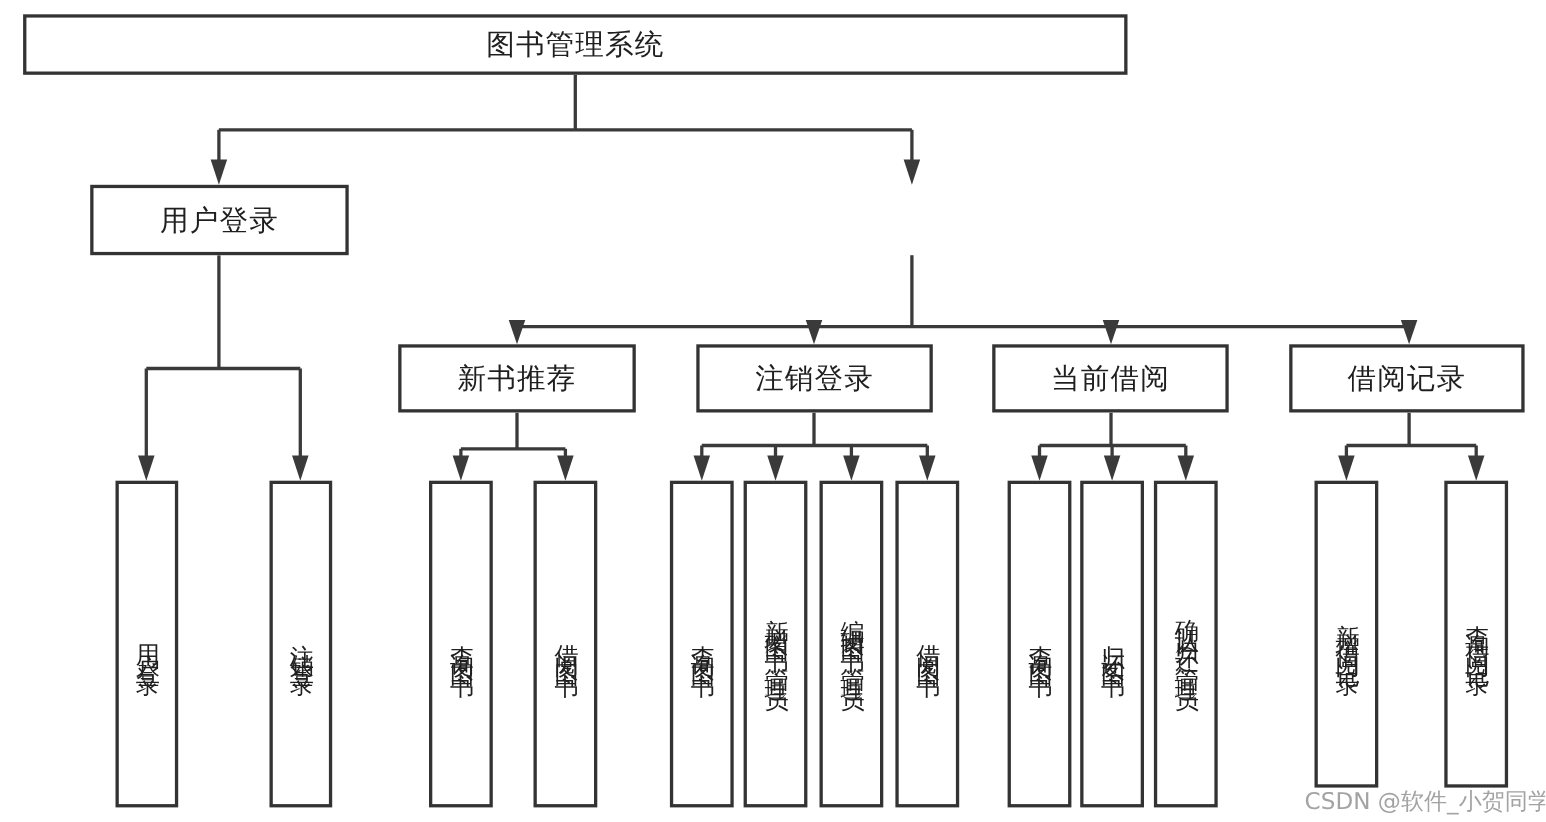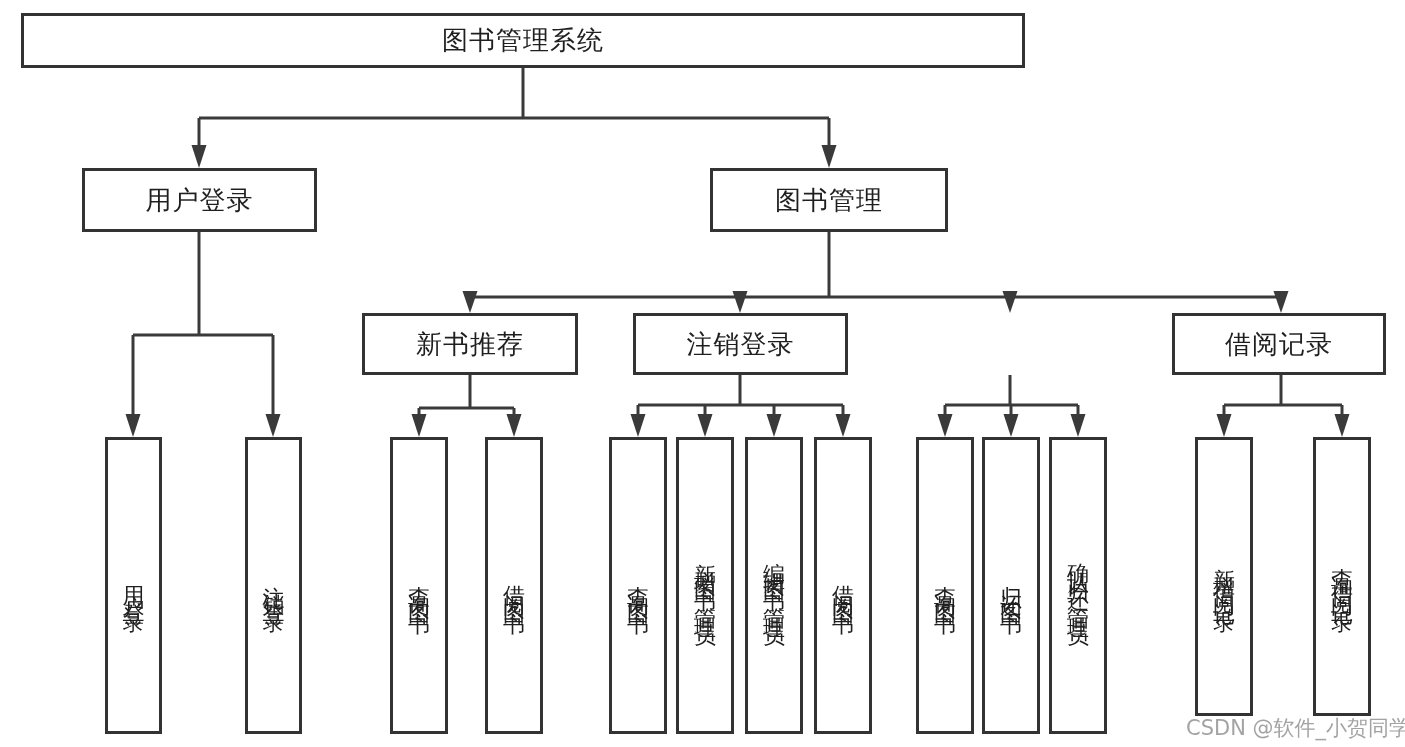--- a/index.html
+++ b/index.html
@@ -114,24 +114,24 @@
       <polygon points="1003.5,414 1018.5,414 1011,437"></polygon>
       <polygon points="1070.5,414 1085.5,414 1078,437"></polygon>
       <polygon points="1216.5,414 1231.5,414 1224,437"></polygon>
       <polygon points="1334.5,414 1349.5,414 1342,437"></polygon>
     </g>
   </svg>
 
   <div class="node hnode" style="left:21px; top:13px; width:1004px; height:55px;">图书管理系统</div>
 
   <div class="node hnode" style="left:82px; top:168px; width:235px; height:64px;">用户登录</div>
-  <div class="node hnode" style="left:710px; top:168px; width:238px; height:64px;">图书管理</div>
 
   <div class="node hnode" style="left:362px; top:313px; width:216px; height:62px;">新书推荐</div>
   <div class="node hnode" style="left:633px; top:313px; width:215px; height:62px;">注销登录</div>
+  <div class="node hnode" style="left:902px; top:313px; width:215px; height:62px;">当前借阅</div>
   <div class="node hnode" style="left:1172px; top:313px; width:214px; height:62px;">借阅记录</div>
 
   <div class="node vnode" style="left:105px; top:437px; width:57px; height:297px;">
     <span class="vtext">用户登录</span>
   </div>
   <div class="node vnode" style="left:245px; top:437px; width:57px; height:297px;">
     <span class="vtext">注销登录</span>
   </div>
 
   <div class="node vnode" style="left:390px; top:437px; width:58px; height:297px;">

